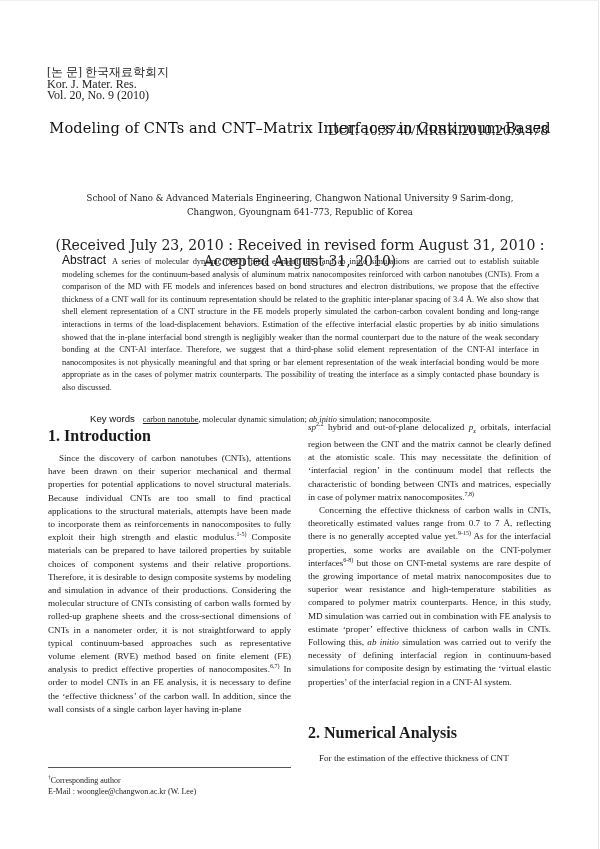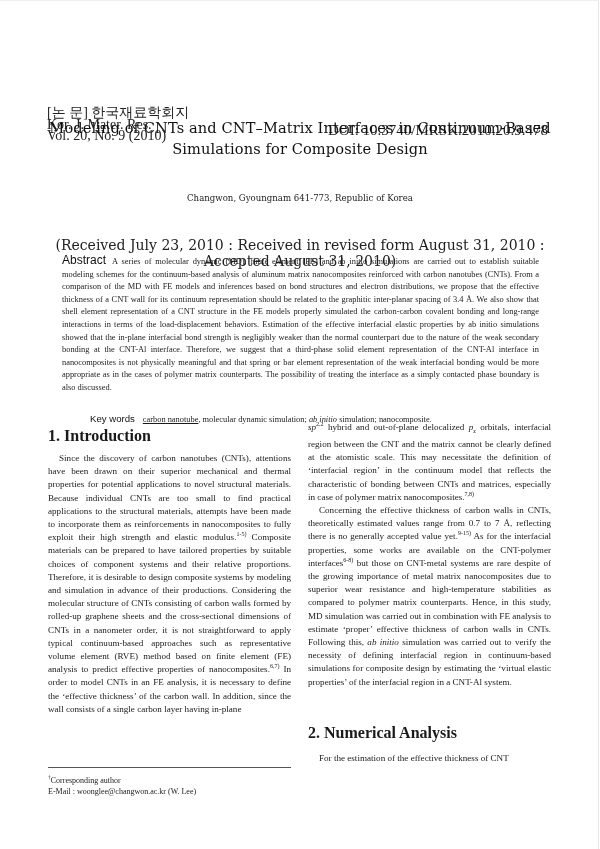--- a/index.html
+++ b/index.html
@@ -1,21 +1,21 @@
 <!DOCTYPE html>
 <html><head>
 <meta charset="utf-8">
 <style>
   html, body { margin: 0; padding: 0; background: #ffffff; }
   body { width: 600px; height: 849px; position: relative; overflow: hidden;
          font-family: "Liberation Serif", "DejaVu Serif", serif; color: #1a1a1a; }
   .page { position: absolute; left: 0; top: 0; width: 598px; height: 849px;
           border-right: 1px solid #e6e6e6; border-top: 1px solid #f0f0f0; background: #fff; }
 
-  .journal { position: absolute; left: 47px; top: 66px; font-size: 14px; line-height: 11.5px; color: #222; margin-top: 40px; }
+  .journal { position: absolute; left: 47px; top: 66px; font-size: 12px; line-height: 11.5px; color: #222; }
   .doi { position: absolute; right: 50px; top: 81px; font-size: 15px; color: #222; margin-top: 40px; }
 
   .title { position: absolute; left: 40px; width: 520px; top: 116px; text-align: center;
            font-family: "DejaVu Serif", serif; font-size: 14.6px; line-height: 21px; color: #111; letter-spacing: 0.1px; }
   .authors { position: absolute; left: 40px; width: 520px; top: 164px; text-align: center;
              font-family: "DejaVu Serif", serif; font-size: 11.2px; color: #111; }
   .authors sup { font-size: 7px; }
   .affil { position: absolute; left: 60px; width: 480px; top: 190px; text-align: center;
            font-family: "DejaVu Serif", serif; font-size: 8.6px; line-height: 14px; color: #222; }
   .received { position: absolute; left: 40px; width: 520px; top: 236px; text-align: center;
@@ -56,25 +56,25 @@
 
   <div class="journal">
     <div>[논   문] 한국재료학회지</div>
     <div>Kor. J. Mater. Res.</div>
     <div>Vol. 20, No. 9 (2010)</div>
   </div>
   <div class="doi">DOI: 10.3740/MRSK.2010.20.9.478</div>
 
   <div class="title">
     <div>Modeling of CNTs and CNT–Matrix Interfaces in Continuum-Based</div>
-    <div>Simulations for Composite Design</div>
   </div>
 
 
   <div class="affil">
+    <div>School of Nano &amp; Advanced Materials Engineering, Changwon National University 9 Sarim-dong,</div>
     <div>Changwon, Gyoungnam 641-773, Republic of Korea</div>
   </div>
 
   <div class="received">(Received July 23, 2010 : Received in revised form August 31, 2010 : Accepted August 31, 2010)</div>
 
   <div class="abstract">
     <span class="label">Abstract</span><span>A series of molecular dynamic (MD), finite element (FE) and ab initio simulations are carried out to establish suitable modeling schemes for the continuum-based analysis of aluminum matrix nanocomposites reinforced with carbon nanotubes (CNTs). From a comparison of the MD with FE models and inferences based on bond structures and electron distributions, we propose that the effective thickness of a CNT wall for its continuum representation should be related to the graphitic inter-planar spacing of 3.4 Å. We also show that shell element representation of a CNT structure in the FE models properly simulated the carbon-carbon covalent bonding and long-range interactions in terms of the load-displacement behaviors. Estimation of the effective interfacial elastic properties by ab initio simulations showed that the in-plane interfacial bond strength is negligibly weaker than the normal counterpart due to the nature of the weak secondary bonding at the CNT-Al interface. Therefore, we suggest that a third-phase solid element representation of the CNT-Al interface in nanocomposites is not physically meaningful and that spring or bar element representation of the weak interfacial bonding would be more appropriate as in the cases of polymer matrix counterparts. The possibility of treating the interface as a simply contacted phase boundary is also discussed.</span>
   </div>
 
   <div class="keywords">

